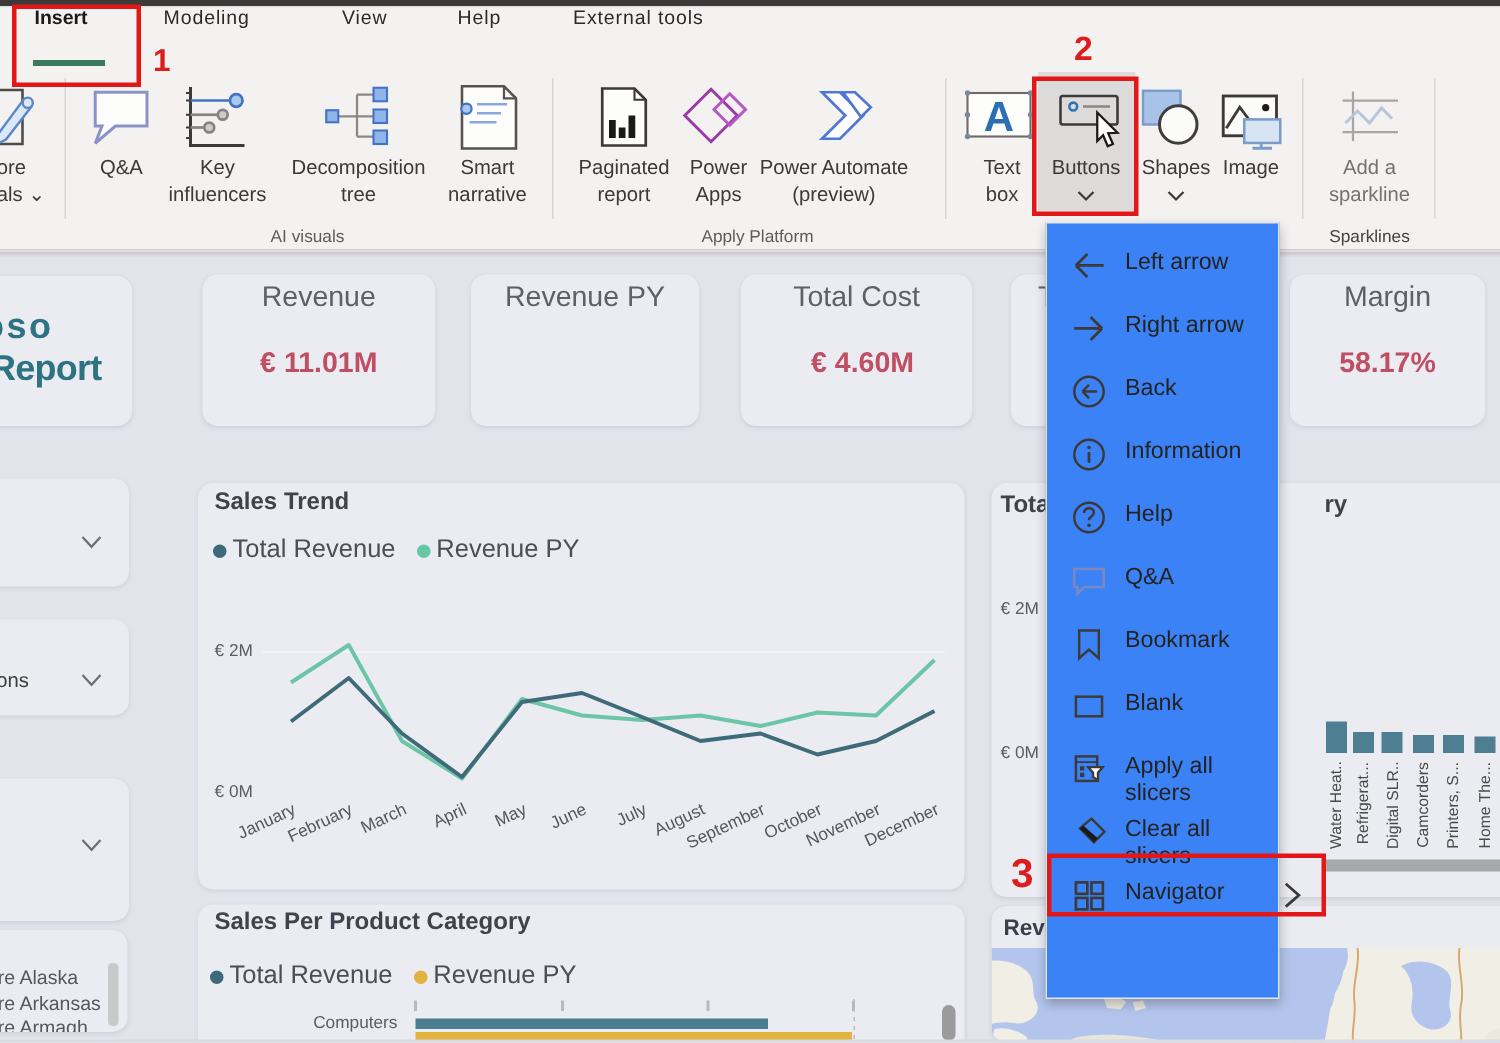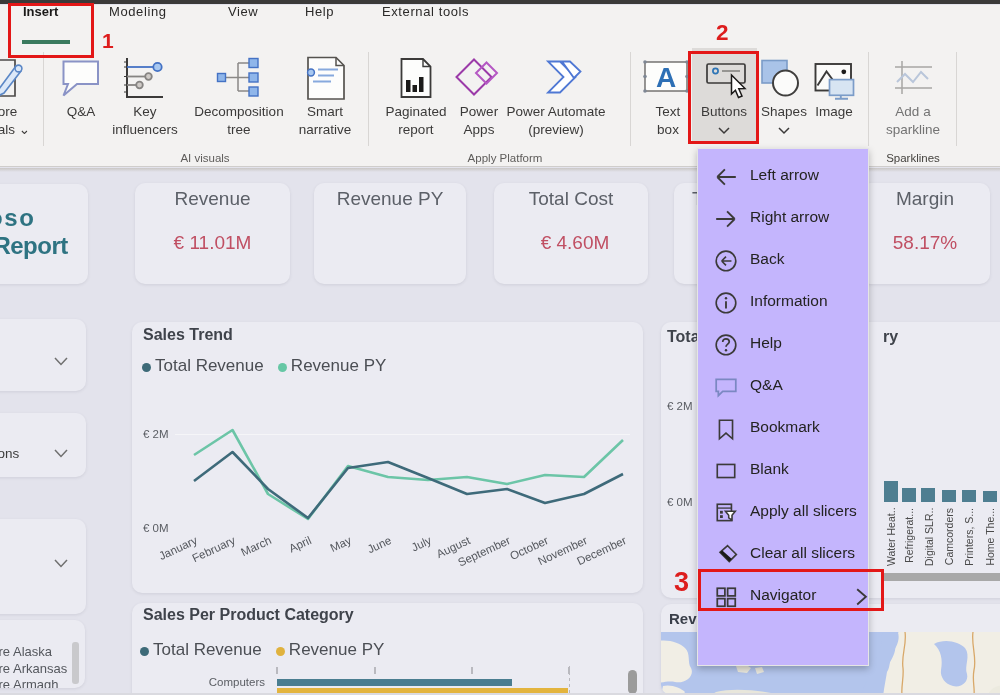--- a/index.html
+++ b/index.html
@@ -10,28 +10,28 @@
 #topbar{left:0;top:0;width:1000px;height:4px;background:#3b3a39}
 #ribbon{left:0;top:5px;width:1000px;height:162px;background:#f3f2f1;border-bottom:1px solid #cfcdcb}
 .tab{position:absolute;top:4px;font-size:13px;color:#2b2a29;letter-spacing:0.6px}
 .sep{position:absolute;top:52px;height:94px;width:1px;background:#d8d6d4}
 .rlabel{position:absolute;top:103px;font-size:13.5px;line-height:17.5px;color:#3b3a39;text-align:center;white-space:pre-line}
 .glabel{position:absolute;top:152px;font-size:11.5px;color:#5e5c5a;text-align:center}
 .redbox{position:absolute;border:3.5px solid #e31717;z-index:60}
 .rednum{position:absolute;color:#dd1d1d;font-weight:bold;font-size:22px;line-height:1;z-index:61}
 
 .kpit{font-size:19px;color:#5c6068;text-align:center}
-.kpiv{font-size:19px;font-weight:normal;text-align:center}
+.kpiv{font-size:19px;font-weight:bold;text-align:center}
 .red{color:#c04f63}
 .ctitle{position:absolute;font-size:16px;font-weight:bold;color:#3f434b}
 .leg{position:absolute;font-size:17px;color:#4b4e54}
 .dot{display:inline-block;width:9px;height:9px;border-radius:50%;vertical-align:-1px;margin-right:4px}
 .axlab{position:absolute;font-size:11.5px;color:#5a5d63}
 
-#menu{position:absolute;left:697px;top:148px;width:172px;height:518px;background:#c4b5fd;box-shadow:0 3px 7px rgba(0,0,0,.25);z-index:50;border:1px solid #e5e5e5}
+#menu{position:absolute;left:697px;top:148px;width:156px;height:518px;background:#3b82f6;box-shadow:0 3px 7px rgba(0,0,0,.25);z-index:50;border:1px solid #e5e5e5}
 .mi{position:relative;height:42px}
 .mi svg{position:absolute;left:16px;top:10px;transform:scale(1.09);transform-origin:top left}
 .mi .mt{position:absolute;left:52px;top:11px;font-size:15.5px;color:#242322}
 .mon{position:absolute;top:534px;width:70px;text-align:right;font-size:11.5px;color:#55585e;transform:rotate(-25deg);transform-origin:top right}
 .cbar{position:absolute;width:14px;background:#4e7e91}
 .clab{position:absolute;top:566px;width:58px;height:14px;line-height:14px;transform:rotate(-90deg);transform-origin:0 0;font-size:10.5px;color:#4a4a4a;white-space:nowrap;text-align:right;overflow:hidden}
 </style></head>
 <body>
 
 <div class="abs" id="ribbon"></div>

